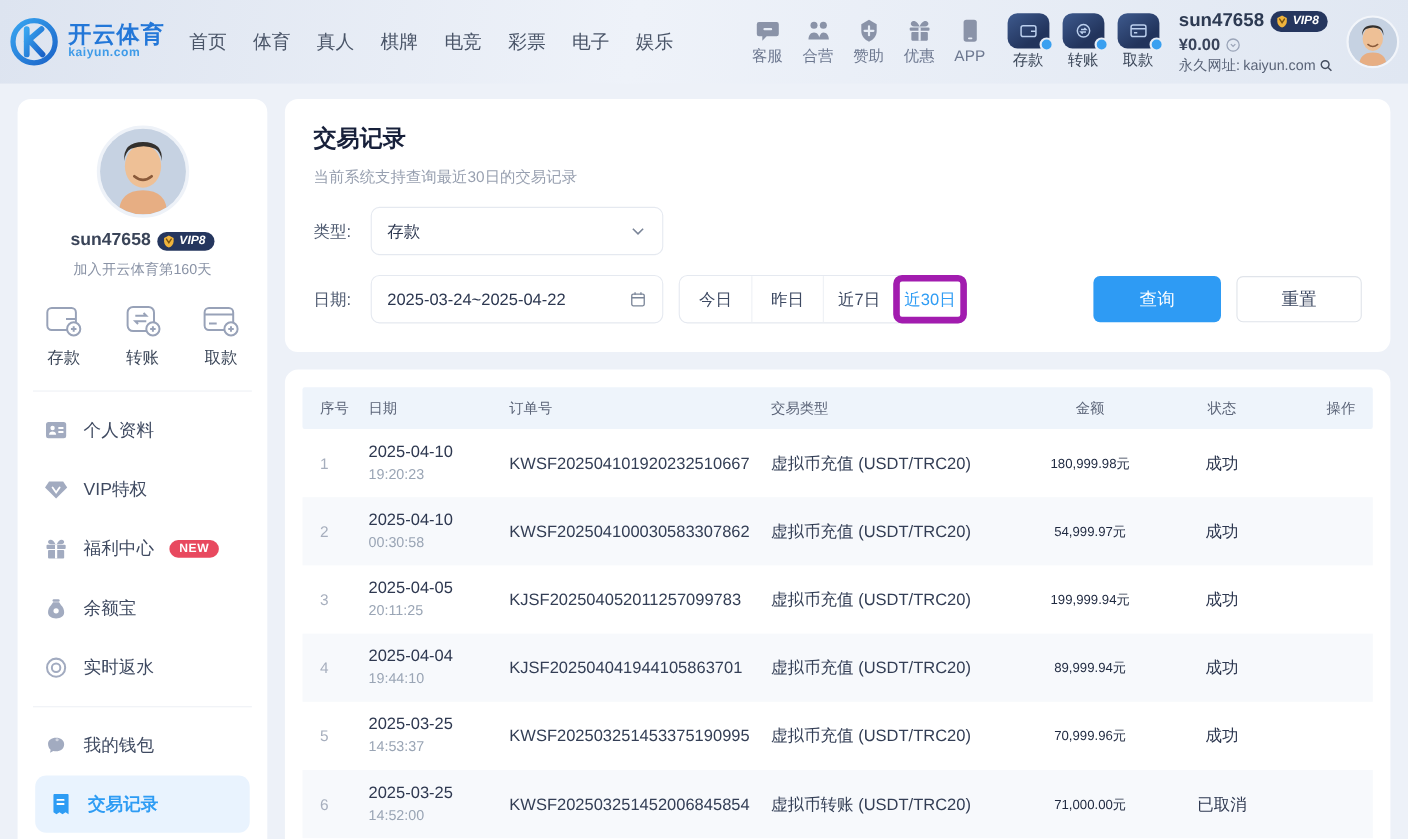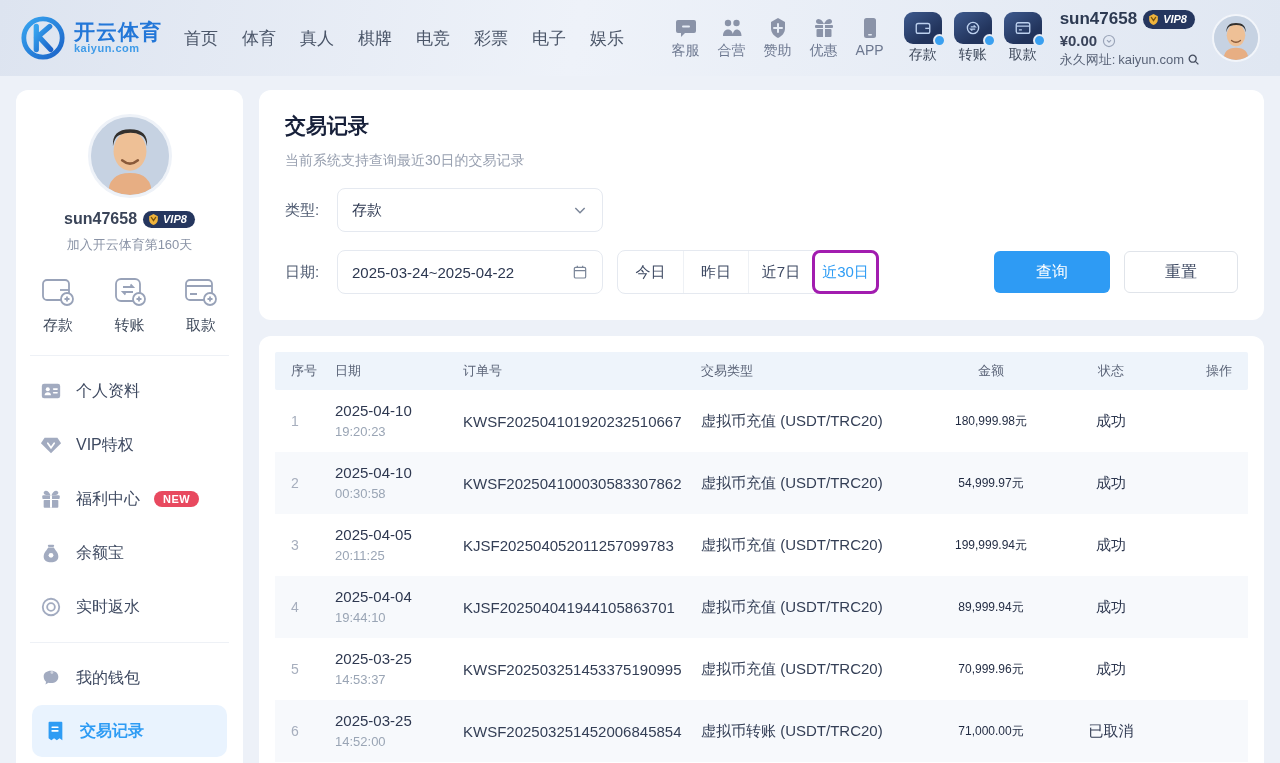--- a/index.html
+++ b/index.html
@@ -3,21 +3,21 @@
 <meta charset="utf-8">
 <style>
   * { margin:0; padding:0; box-sizing:border-box; }
   html,body { width:1280px; height:763px; overflow:hidden; }
   body {
     font-family:"Liberation Sans","DejaVu Sans",sans-serif;
     background:#edf1f8; color:#2e3850;
   }
   
   .topbar {
-    height:76px; display:flex; align-items:center; padding:0 20px;
+    height:76px; display:flex; align-items:center; padding:0 8px;
     background:linear-gradient(100deg,#dde4f0 0%,#eef2f9 45%,#e0e7f2 100%);
   }
   .logo { display:flex; align-items:center; gap:8px; cursor:pointer; }
   .logo-mark { width:46px; height:46px; }
   .logo-text { line-height:1.05; }
   .logo-title { font-size:21px; font-weight:bold; color:#2377d8; letter-spacing:1px; }
   .logo-domain { font-size:11px; font-weight:bold; color:#3f9be8; letter-spacing:.5px; }
   .main-nav { display:flex; gap:24px; margin-left:22px; }
   .nav-item { font-size:17px; color:#4a5568; cursor:pointer; white-space:nowrap; }
   .util-group { display:flex; gap:18px; margin-left:auto; }
@@ -81,21 +81,21 @@
     width:266px; height:44px; border:1px solid #e5e9f0; border-radius:8px;
     display:flex; align-items:center; padding:0 14px; margin-left:6px;
     font-size:15px; color:#2c3750; background:#fff; cursor:pointer; }
   .select-box svg, .date-box svg { margin-left:auto; width:16px; height:16px; color:#7a8598; }
   .date-input { border:none; outline:none; font-size:15px; color:#2c3750; width:200px;
     font-family:"Liberation Sans","DejaVu Sans",sans-serif; background:transparent; }
   .quick-group { display:flex; margin-left:14px; border:1px solid #e5e9f0; border-radius:8px; height:44px; }
   .seg { width:65px; display:flex; align-items:center; justify-content:center;
     font-size:15px; color:#3d4962; cursor:pointer; border-left:1px solid #eef1f5; }
   .seg:first-child { border-left:none; }
-  .seg.active { border:3px solid #a21caf; border-radius:8px; color:#2e9cf4;
+  .seg.active { border:6px solid #a21caf; border-radius:8px; color:#2e9cf4;
     margin:-1px; height:44px; width:67px; background:#fff; }
   .btn { height:42px; border-radius:6px; font-size:16px; display:flex; align-items:center;
     justify-content:center; cursor:pointer; border:none;
     font-family:"Liberation Sans","DejaVu Sans",sans-serif; }
   .btn-query { width:116px; margin-left:auto; background:#2e9bf4; color:#fff; }
   .btn-reset { width:114px; margin-left:14px; background:#fff; border:1px solid #e0e4ea; color:#3d4962; }
   
   .table-card { padding:16px 16px 0; height:600px; }
   .thead { display:flex; align-items:center; background:#eef4fb; height:38px;
     font-size:13px; color:#5b6478; padding:0 16px; border-radius:2px; }

